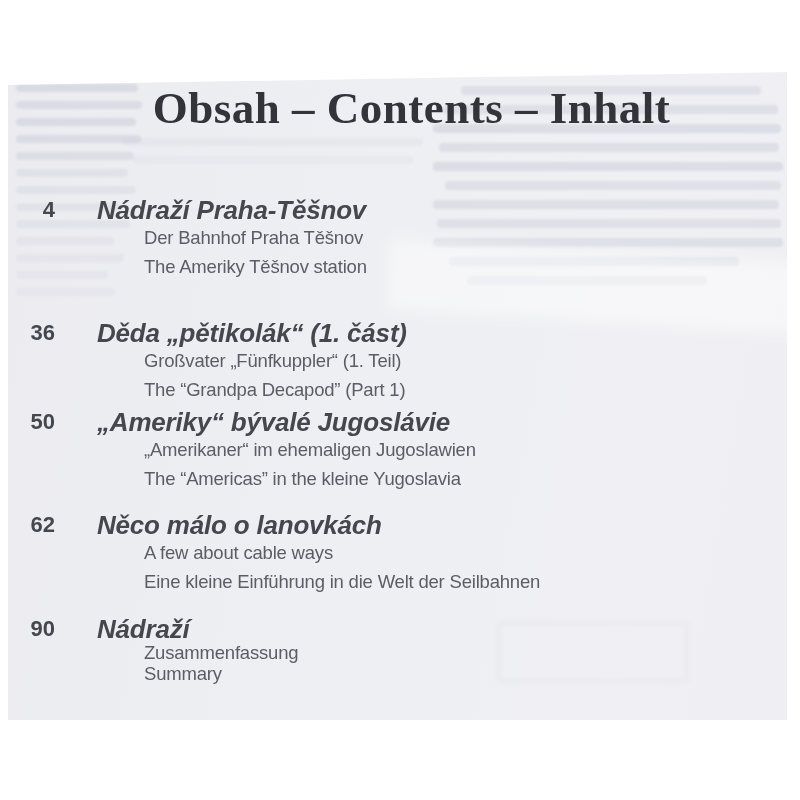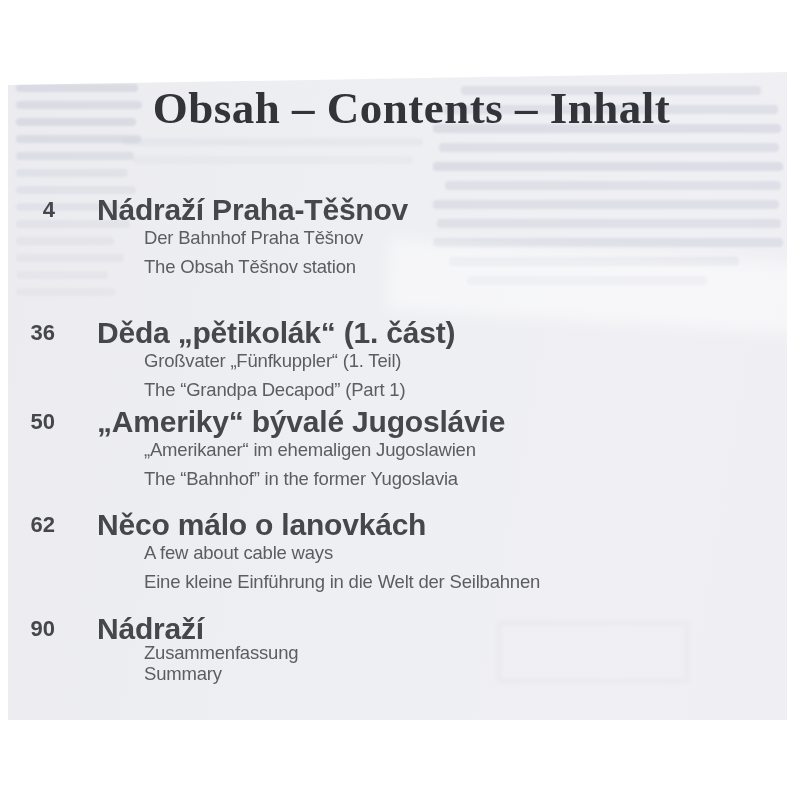--- a/index.html
+++ b/index.html
@@ -32,22 +32,23 @@
   }
 
   
   .entry{position:absolute;left:0;right:0;}
   .entry .num{
     position:absolute;left:0;top:0;width:47px;text-align:right;
     font-size:22px;line-height:26px;font-weight:bold;color:var(--entry);
   }
   .entry .texts{margin-left:89px;}
   .entry .t{
-    font-size:30px;line-height:26px;font-weight:bold;color:var(--entry);
+    font-size:26px;line-height:26px;font-weight:bold;color:var(--entry);
     letter-spacing:-.2px;
+    font-style:italic;
   }
   .entry .s{
     padding-left:47px;font-size:18.5px;line-height:29px;
     color:var(--subtitle);letter-spacing:-.2px;
   }
   .entry.tight .s{line-height:21px;}
   .entry .s:first-of-type{margin-top:3px;}
 
   
   .ghost-col{position:absolute;filter:blur(1.3px);}
@@ -110,39 +111,39 @@
     <div class="light-band"></div>
     <div class="ghost-frame"></div>
 
     <h1 class="title">Obsah – Contents – Inhalt</h1>
 
     <div class="entry" style="top:125px">
       <div class="num">4</div>
       <div class="texts">
         <div class="t">Nádraží Praha-Těšnov</div>
         <div class="s">Der Bahnhof Praha Těšnov</div>
-        <div class="s">The Obsah Těšnov station</div>
+        <div class="s">The Ameriky Těšnov station</div>
       </div>
     </div>
 
     <div class="entry" style="top:248px">
       <div class="num">36</div>
       <div class="texts">
         <div class="t">Děda „pětikolák“ (1. část)</div>
         <div class="s">Großvater „Fünfkuppler“ (1. Teil)</div>
         <div class="s">The “Grandpa Decapod” (Part 1)</div>
       </div>
     </div>
 
     <div class="entry" style="top:337px">
       <div class="num">50</div>
       <div class="texts">
         <div class="t">„Ameriky“ bývalé Jugoslávie</div>
         <div class="s">„Amerikaner“ im ehemaligen Jugoslawien</div>
-        <div class="s">The “Bahnhof” in the former Yugoslavia</div>
+        <div class="s">The “Americas” in the kleine Yugoslavia</div>
       </div>
     </div>
 
     <div class="entry" style="top:440px">
       <div class="num">62</div>
       <div class="texts">
         <div class="t">Něco málo o lanovkách</div>
         <div class="s">A few about cable ways</div>
         <div class="s">Eine kleine Einführung in die Welt der Seilbahnen</div>
       </div>

